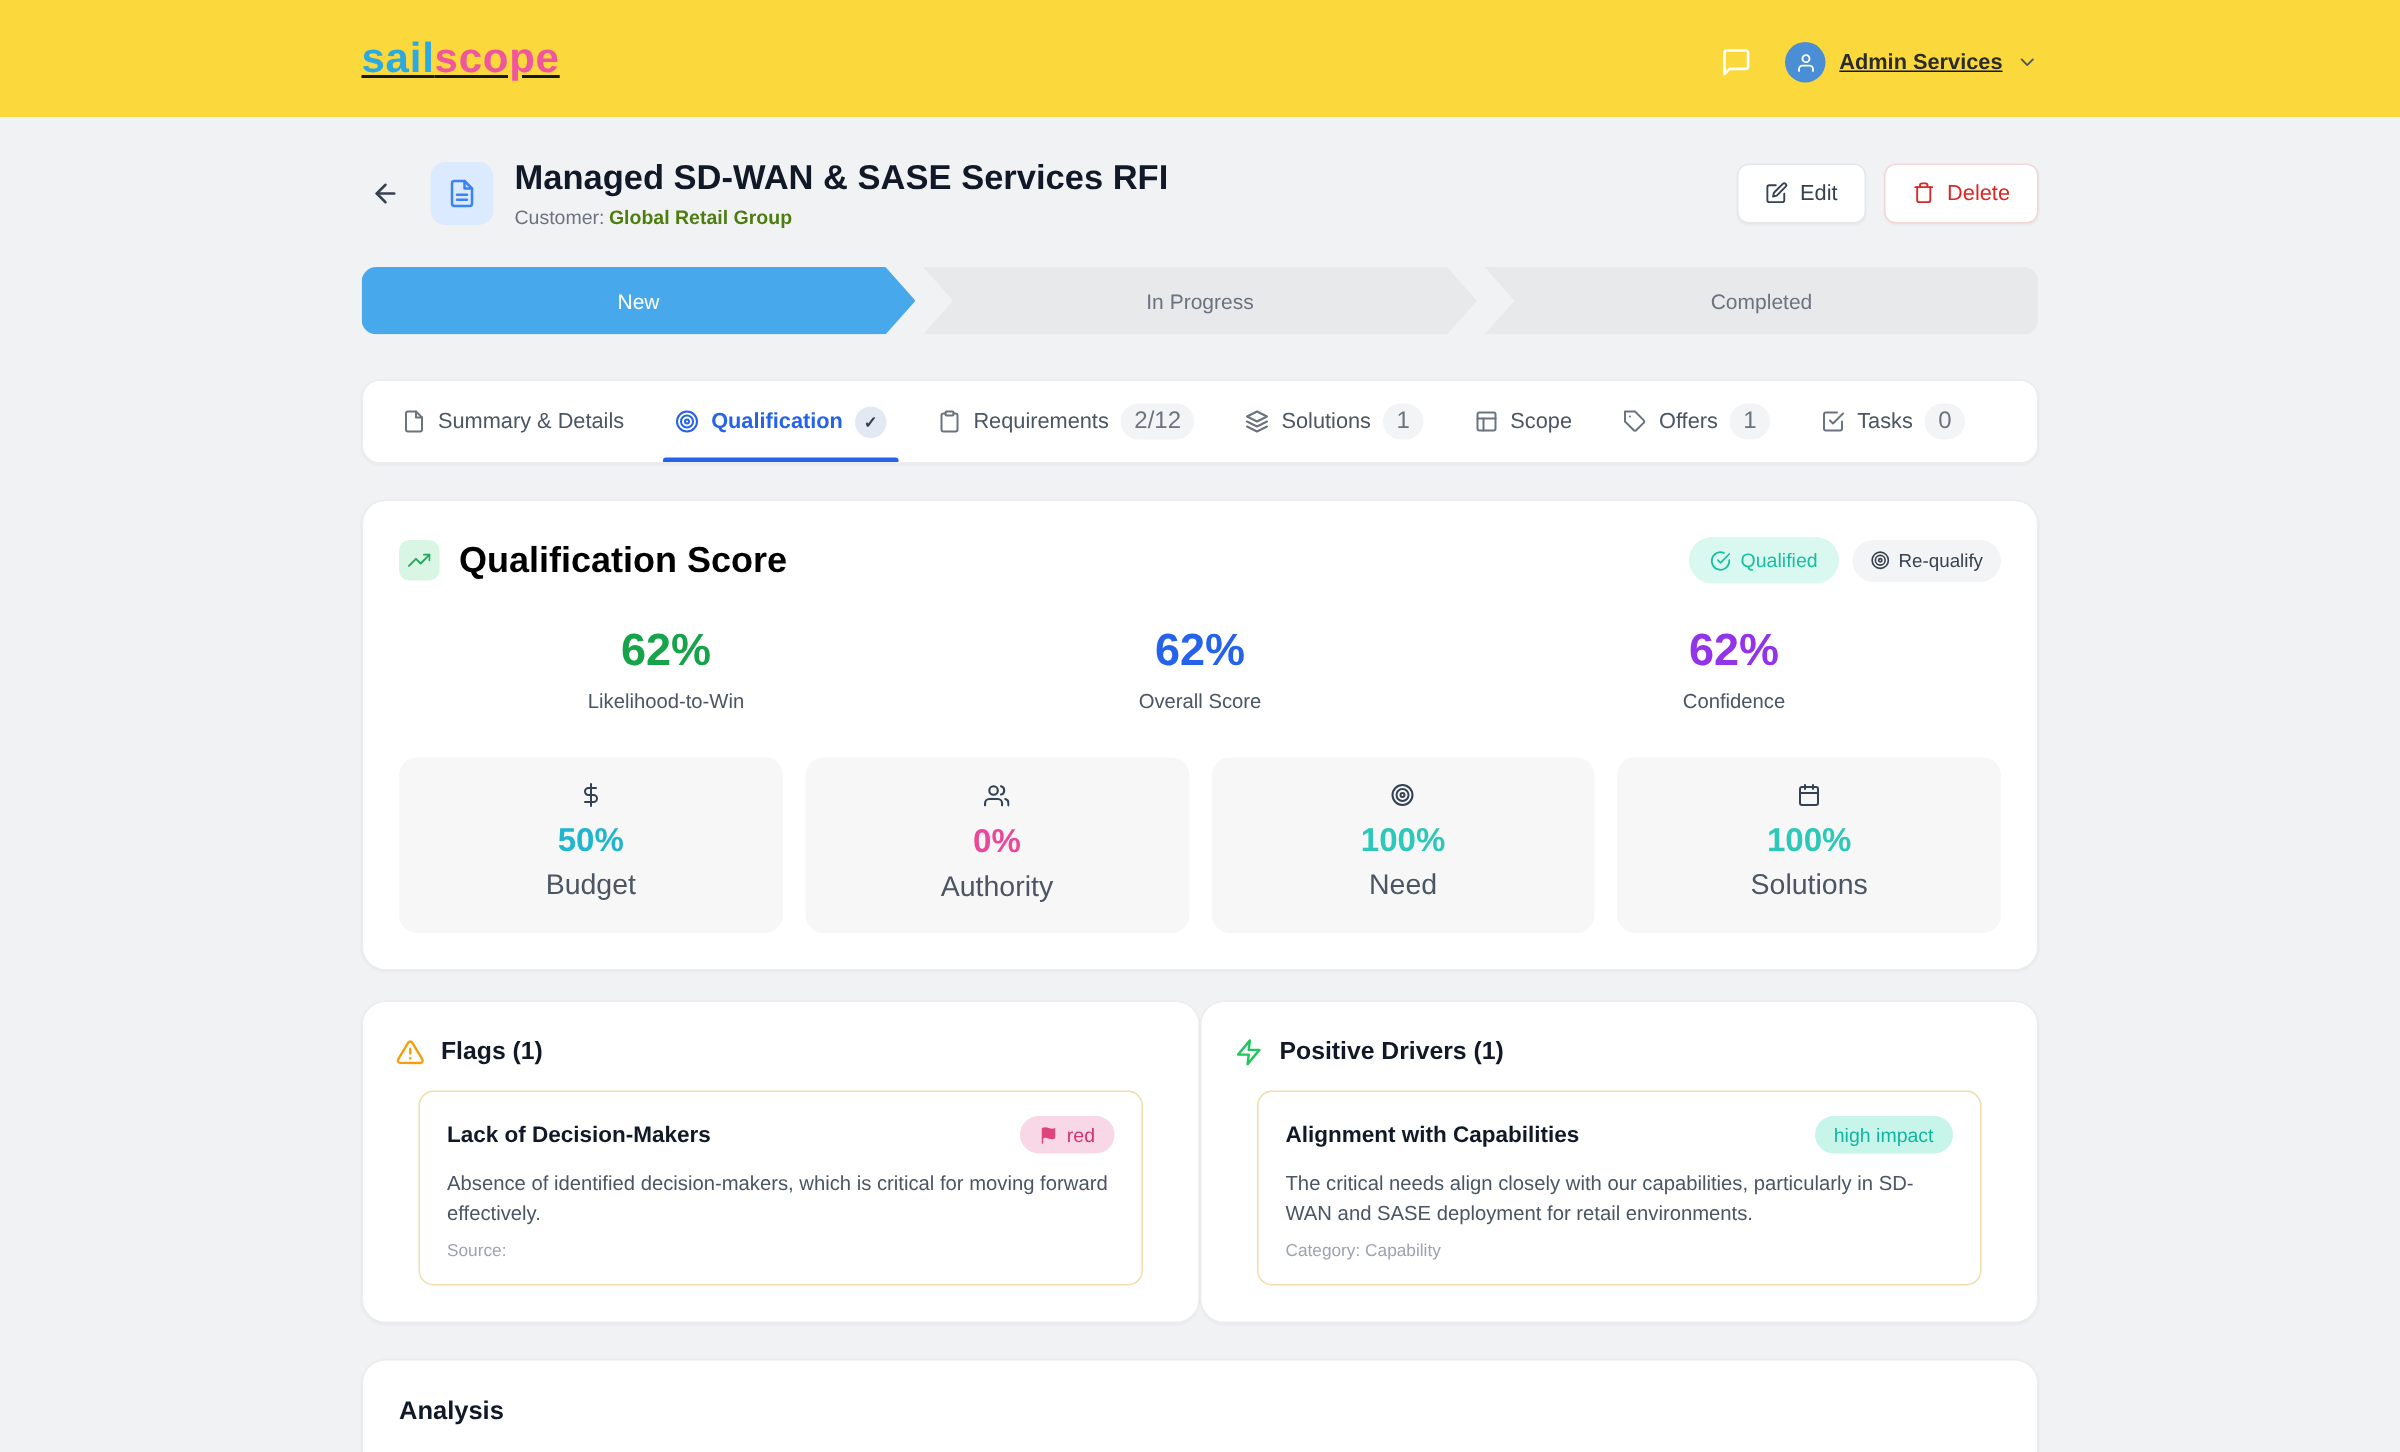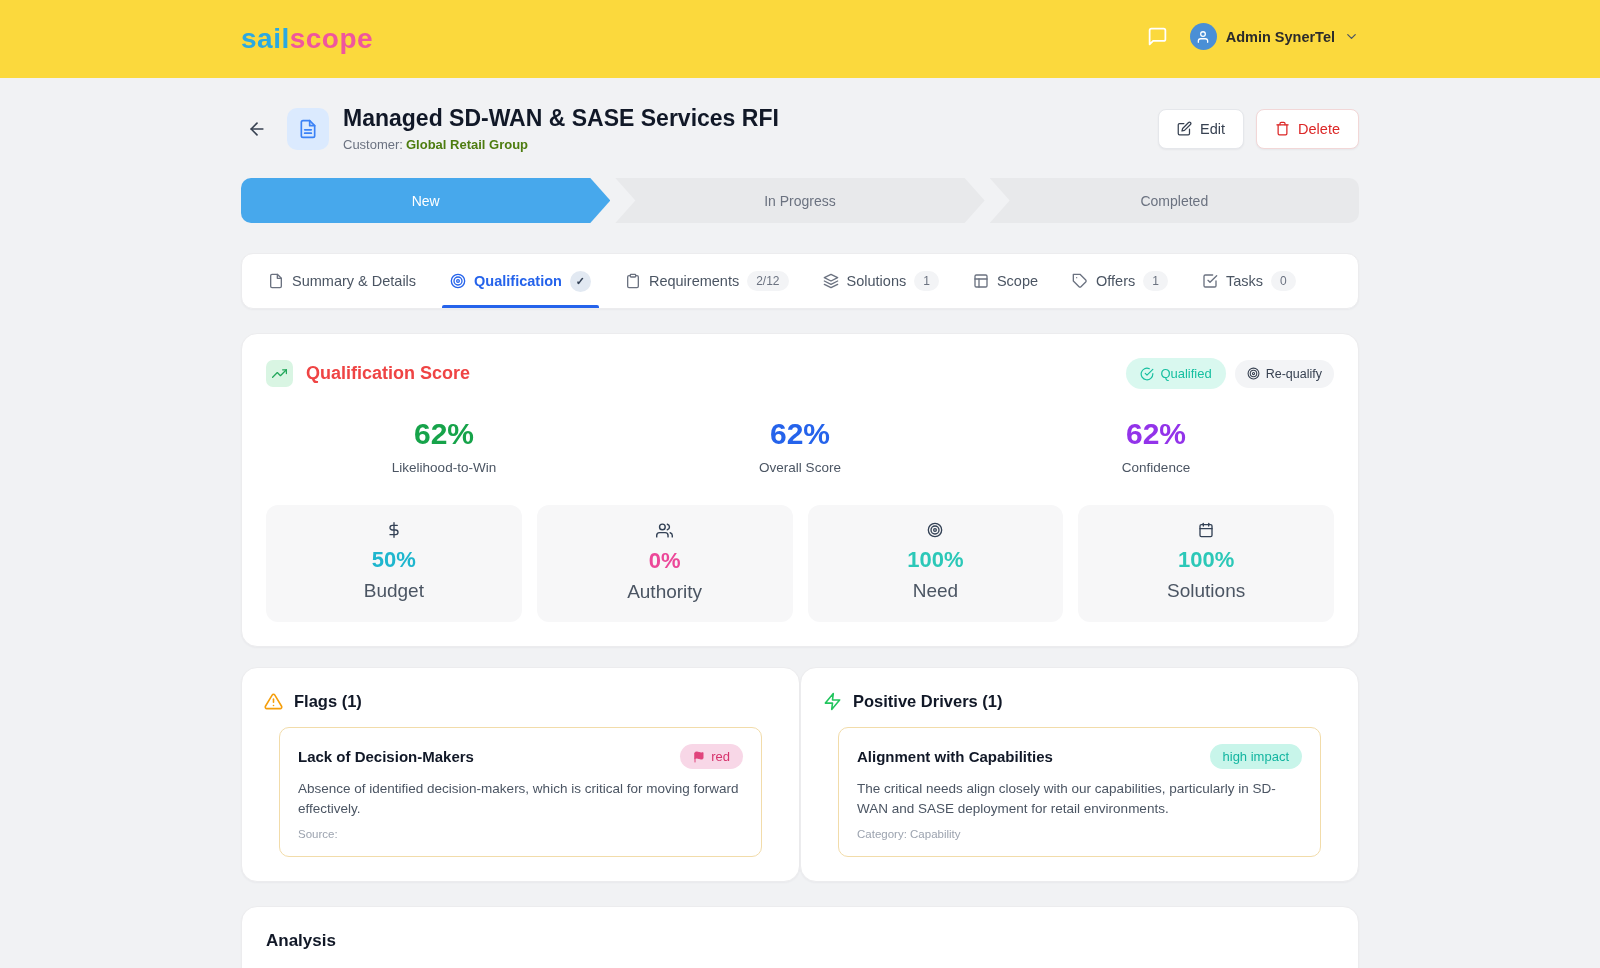--- a/index.html
+++ b/index.html
@@ -6,21 +6,21 @@
   html,body { width:1600px; height:968px; overflow:hidden; }
   body {
     font-family: "Liberation Sans", sans-serif;
     background:#f1f2f4;
     color:#111827;
   }
   .container { width:1118px; margin:0 auto; }
 
   
   .topbar { height:78px; background:#fbd93d; display:flex; align-items:center; }
-  .topbar .container { display:flex; align-items:flex-start; justify-content:space-between; }
+  .topbar .container { display:flex; align-items:flex-end; justify-content:space-between;text-decoration:underline; }
   .logo { font-size:28px; font-weight:bold; letter-spacing:.5px; cursor:pointer; }
   .logo .sail { color:#2ba9e1; }
   .logo .scope { color:#f0569d; }
   .topbar-right { display:flex; align-items:center; gap:22px; }
   .icon-btn { display:inline-flex; align-items:center; justify-content:center; color:#fff; cursor:pointer; }
   .userchip { display:flex; align-items:center; gap:9px; cursor:pointer; }
   .avatar { width:27px; height:27px; border-radius:50%; background:#4a8fd6; display:flex; align-items:center; justify-content:center; color:#fff; }
   .username { font-size:14.5px; font-weight:bold; color:#2b2b2b; }
   .userchip .chev { color:#4b5563; display:flex; }
 
@@ -43,29 +43,29 @@
   .step.mid { clip-path: polygon(0 0, calc(100% - 20px) 0, 100% 50%, calc(100% - 20px) 100%, 0 100%, 20px 50%); background:#e8e9eb; color:#6b7280; }
   .step.last { clip-path: polygon(0 0, 100% 0, 100% 100%, 0 100%, 20px 50%); background:#e8e9eb; color:#6b7280; }
 
   
   .tabs { margin-top:30px; background:#fff; border:1px solid #ececee; border-radius:12px; height:56px; display:flex; align-items:stretch; padding:0 26px; gap:34px; box-shadow:0 1px 2px rgba(16,24,40,.04); }
   .tab { display:flex; align-items:center; gap:8px; font-size:14.5px; color:#4b5563; position:relative; cursor:pointer; white-space:nowrap; }
   .tab .ticon { display:flex; color:#6b7280; }
   .tab.active { color:#2563eb; font-weight:bold; }
   .tab.active .ticon { color:#2563eb; }
   .tab.active::after { content:""; position:absolute; left:-8px; right:-8px; bottom:0; height:3px; background:#2563eb; border-radius:2px 2px 0 0; }
-  .count { background:#f3f4f6; color:#6b7280; font-size:12px; font-weight:normal; padding:3px 9px; border-radius:999px; }
+  .count { background:#f3f4f6; color:#6b7280; font-size:16px; font-weight:normal; padding:3px 9px; border-radius:999px; }
   .check-badge { width:21px; height:21px; border-radius:50%; background:#e2e9f2; color:#334155; font-size:11px; display:flex; align-items:center; justify-content:center; font-weight:bold; }
 
   
   .card { background:#fff; border:1px solid #ececee; border-radius:16px; box-shadow:0 1px 2px rgba(16,24,40,.04); }
   .qual-card { margin-top:24px; padding:24px; }
   .qual-head { display:flex; align-items:center; gap:13px; }
   .chip-green { width:27px; height:27px; border-radius:7px; background:#d9f5e3; color:#22a75b; display:flex; align-items:center; justify-content:center; }
-  .qual-head h2 { font-size:18px; font-weight:bold; color:#ef4444; }
+  .qual-head h2 { font-size:24px; font-weight:bold; color:#000000; }
   .qual-actions { margin-left:auto; display:flex; gap:9px; align-items:center; }
   .pill { display:flex; align-items:center; gap:6px; border:none; border-radius:999px; font-size:13px; padding:8px 14px; cursor:pointer; font-family:inherit; }
   .pill.qualified { background:#d9f8ef; color:#16bfa0; cursor:default; }
   .pill.requalify { background:#f3f4f6; color:#374151; font-size:12.5px; padding:7px 12px; }
 
   .scores { display:grid; grid-template-columns:1fr 1fr 1fr; margin-top:28px; text-align:center; }
   .score .val { font-size:30px; font-weight:bold; }
   .score .lbl { font-size:13.5px; color:#4b5563; margin-top:9px; }
 
   .metrics { display:grid; grid-template-columns:repeat(4,1fr); gap:15px; margin-top:30px; }
@@ -113,21 +113,21 @@
             <path d="M21 15a2 2 0 0 1-2 2H7l-4 4V5a2 2 0 0 1 2-2h14a2 2 0 0 1 2 2z"></path>
           </svg>
       </span>
       <div class="userchip">
         <span class="avatar">
           <svg width="14" height="14" viewBox="0 0 24 24" fill="none" stroke="currentColor" stroke-width="2.2" stroke-linecap="round" stroke-linejoin="round">
               <path d="M20 21v-2a4 4 0 0 0-4-4H8a4 4 0 0 0-4 4v2"></path>
               <circle cx="12" cy="7" r="4"></circle>
             </svg>
         </span>
-        <span class="username">Admin SynerTel</span>
+        <span class="username">Admin Services</span>
         <span class="chev">
           <svg width="15" height="15" viewBox="0 0 24 24" fill="none" stroke="currentColor" stroke-width="2" stroke-linecap="round" stroke-linejoin="round">
               <polyline points="6 9 12 15 18 9"></polyline>
             </svg>
         </span>
       </div>
     </div>
   </div>
 </header>
 

